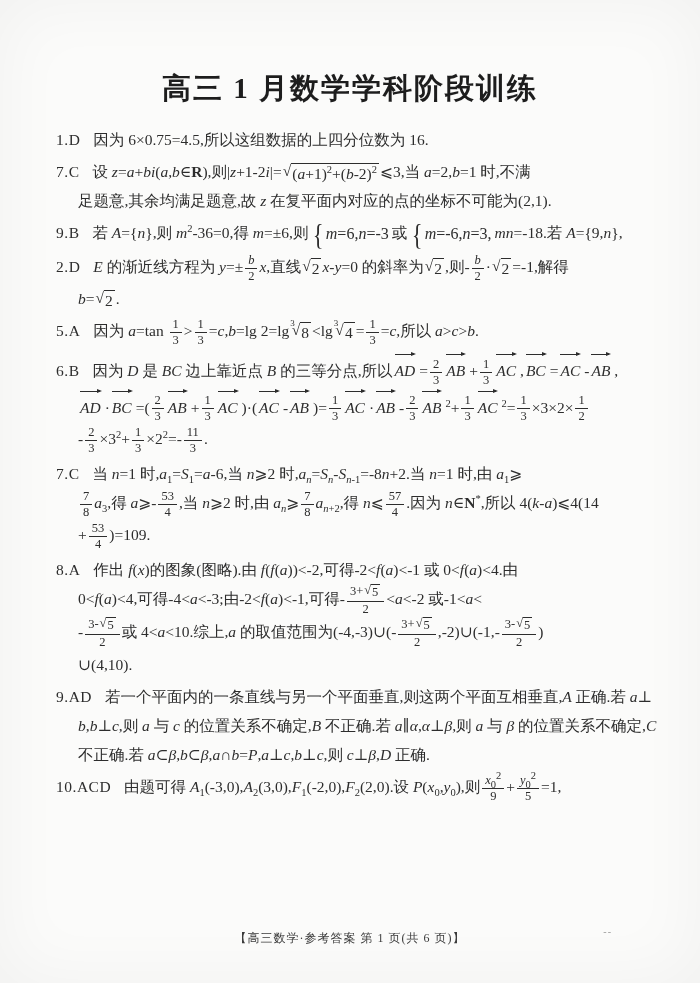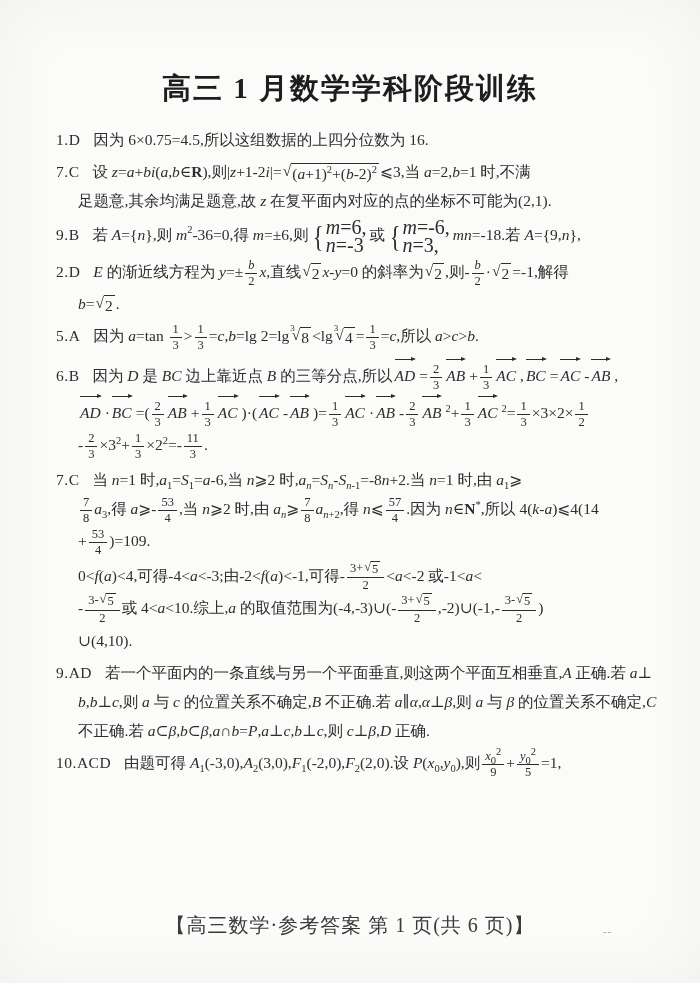--- a/index.html
+++ b/index.html
@@ -39,25 +39,25 @@
   
   .vec{display:inline-block;position:relative;padding:5px 3px 0 1px;margin:0 1px;font-style:italic;}
   .vec::before{content:"";position:absolute;left:1px;right:4px;top:3px;
       border-top:1.2px solid currentColor;}
   .vec::after{content:"";position:absolute;right:0;top:1px;width:0;height:0;
       border:2.5px solid transparent;border-left:5px solid currentColor;}
   
   .cases{display:inline-flex;align-items:center;vertical-align:middle;margin:0 3px;}
   .cases .brace{font-size:30px;font-weight:400;line-height:0.95;
       transform:scaleX(0.75);margin-right:0px;}
-  .cases .col{display:inline-flex;flex-direction:column;font-size:20px;
+  .cases .col{display:inline-flex;font-size:16px;
       line-height:18px;text-align:left;}
   footer{
-    position:absolute;left:0;right:0;bottom:44px;text-align:center;
-    font-size:20px;color:#3a3a3a;letter-spacing:1px;
+    position:absolute;left:0;right:0;bottom:36px;text-align:center;
+    font-size:12px;color:#3a3a3a;letter-spacing:1px;
   }
   .artifact{
     position:absolute;right:88px;bottom:46px;font-size:10px;color:#9a9a9a;
     letter-spacing:1px;
   }
 </style>
 </head>
 <body>
 
 <div class="page">
@@ -188,20 +188,21 @@
           </span><span class="it">a</span><sub><span class="it">n</span>+2</sub>,得 <span class="it">n</span>⩽<span class="fr">
             <span class="fn">57</span>
             <span class="fd">4</span>
           </span>.因为 <span class="it">n</span>∈<span class="bb">N</span><sup>*</sup>,所以 4(<span class="it">k</span>-<span class="it">a</span>)⩽4(14</div>
         <div class="line">+<span class="fr">
             <span class="fn">53</span>
             <span class="fd">4</span>
           </span>)=109.</div>
       </div>
       <div class="item">
+        <div class="line first"><span class="num">8.A</span>作出 <span class="it">f</span>(<span class="it">x</span>)的图象(图略).由 <span class="it">f</span>(<span class="it">f</span>(<span class="it">a</span>))&lt;-2,可得-2&lt;<span class="it">f</span>(<span class="it">a</span>)&lt;-1 或 0&lt;<span class="it">f</span>(<span class="it">a</span>)&lt;4.由</div>
         <div class="line">0&lt;<span class="it">f</span>(<span class="it">a</span>)&lt;4,可得-4&lt;<span class="it">a</span>&lt;-3;由-2&lt;<span class="it">f</span>(<span class="it">a</span>)&lt;-1,可得-<span class="fr">
             <span class="fn">3+<span class="sq">
                 <span class="sg">√</span>
                 <span class="rb">5</span>
               </span></span>
             <span class="fd">2</span>
           </span>&lt;<span class="it">a</span>&lt;-2 或-1&lt;<span class="it">a</span>&lt;</div>
         <div class="line">-<span class="fr">
             <span class="fn">3-<span class="sq">
                 <span class="sg">√</span>

